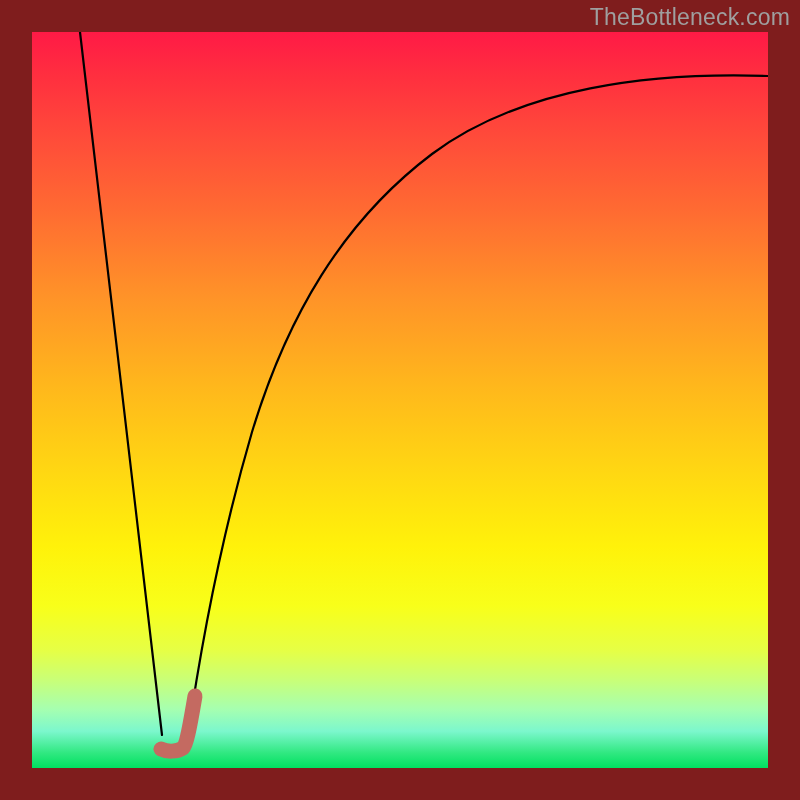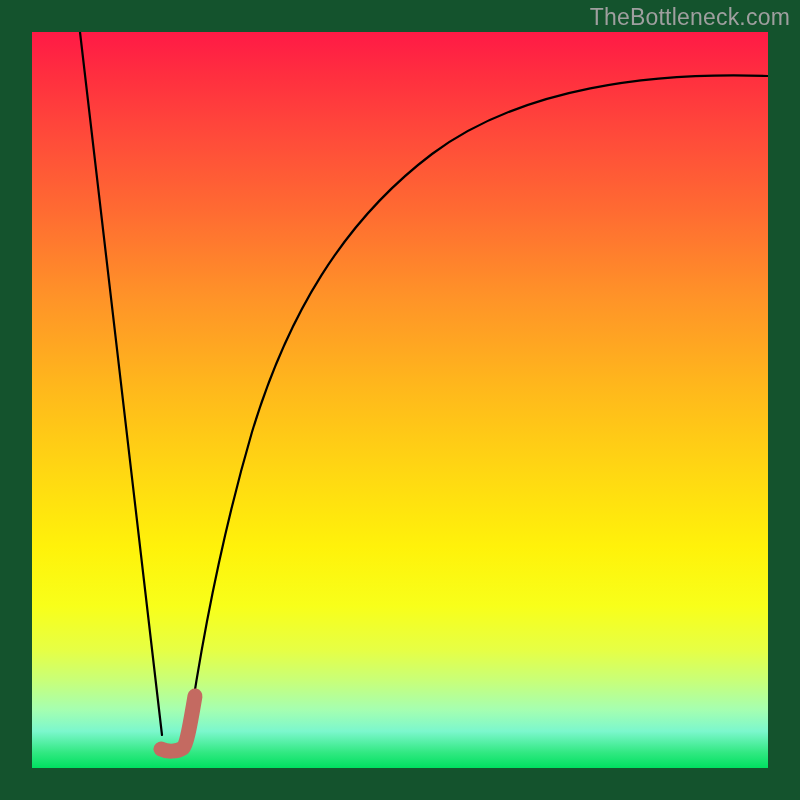--- a/index.html
+++ b/index.html
@@ -10,21 +10,21 @@
     background: #000;
     overflow: hidden;
     font-family: Arial, Helvetica, sans-serif;
   }
   .frame {
     position: absolute;
     left: 0;
     top: 0;
     width: 800px;
     height: 800px;
-    background: #14532d;
+    background: #7f1d1d;
   }
   .plot {
     position: absolute;
     left: 32px;
     top: 32px;
     width: 736px;
     height: 736px;
     background: linear-gradient(
       to bottom,
       #ff1a46 0%,

